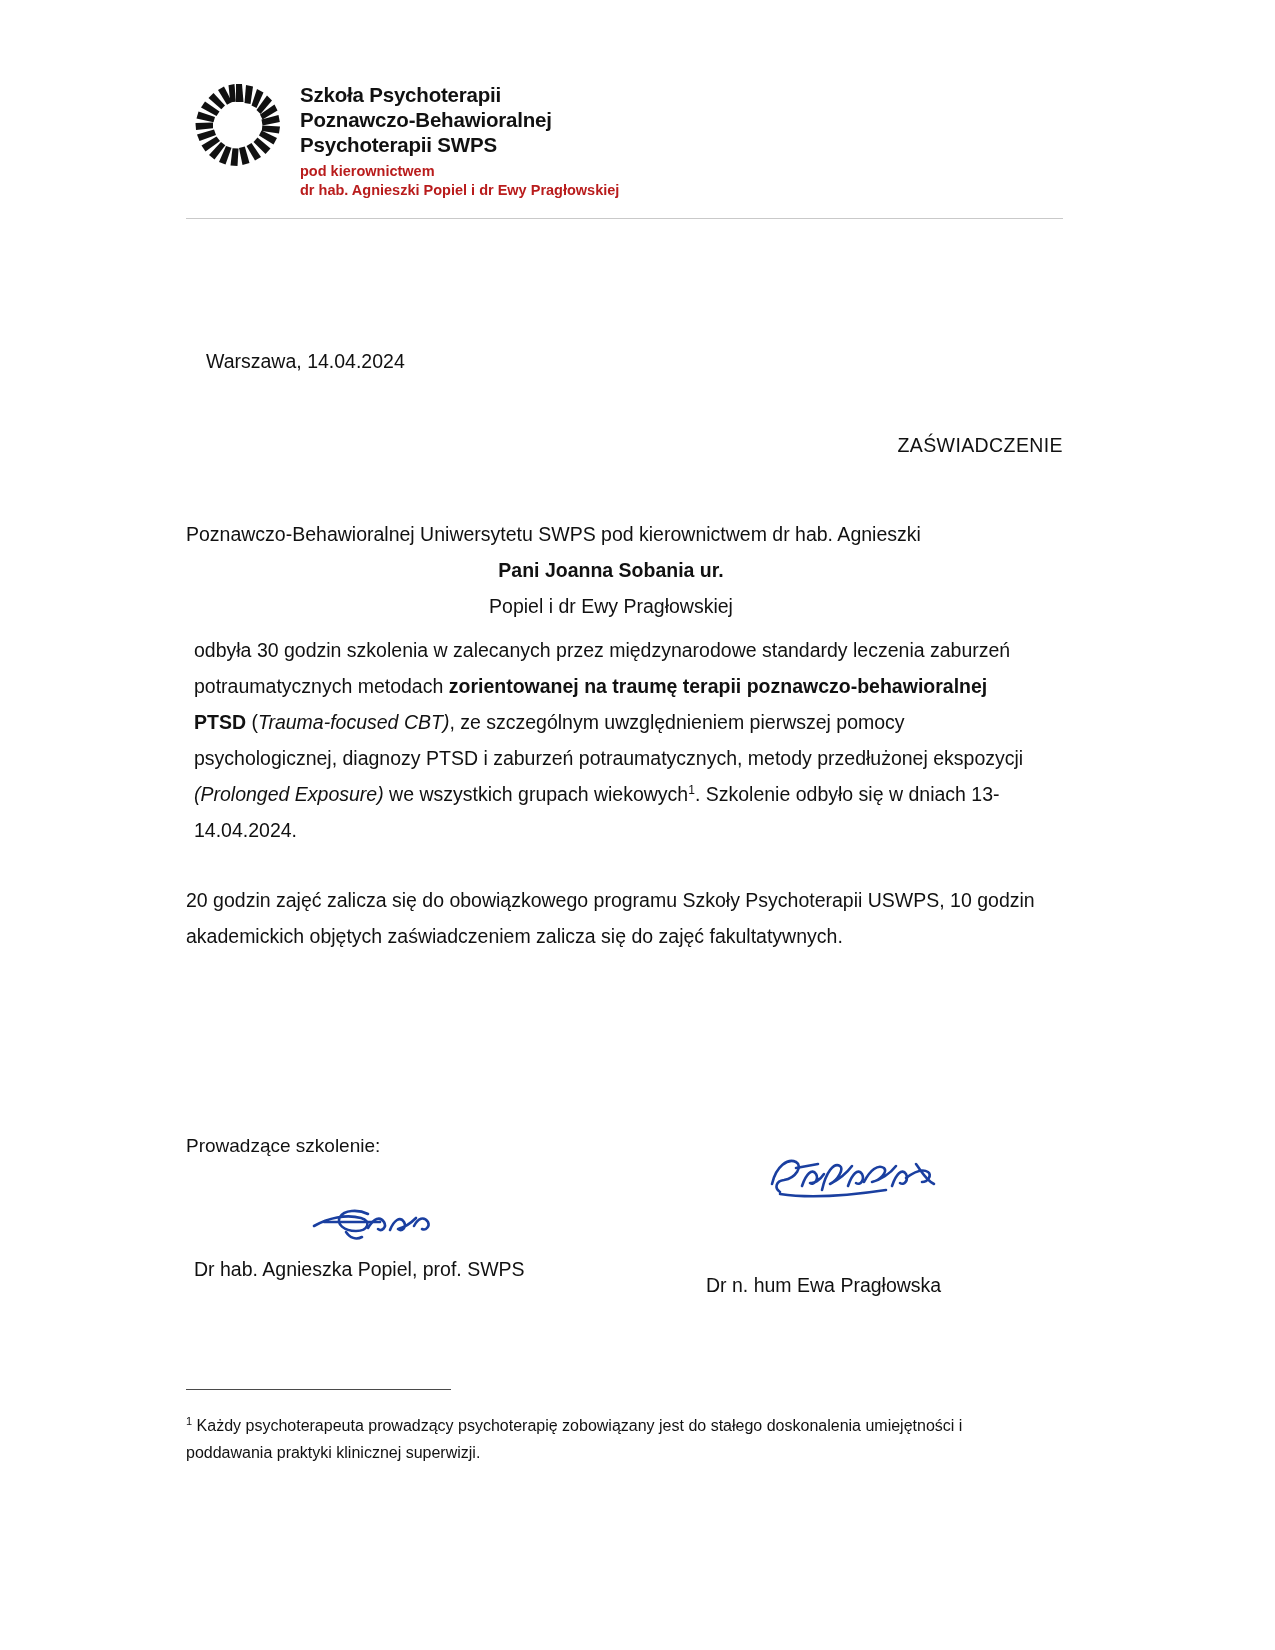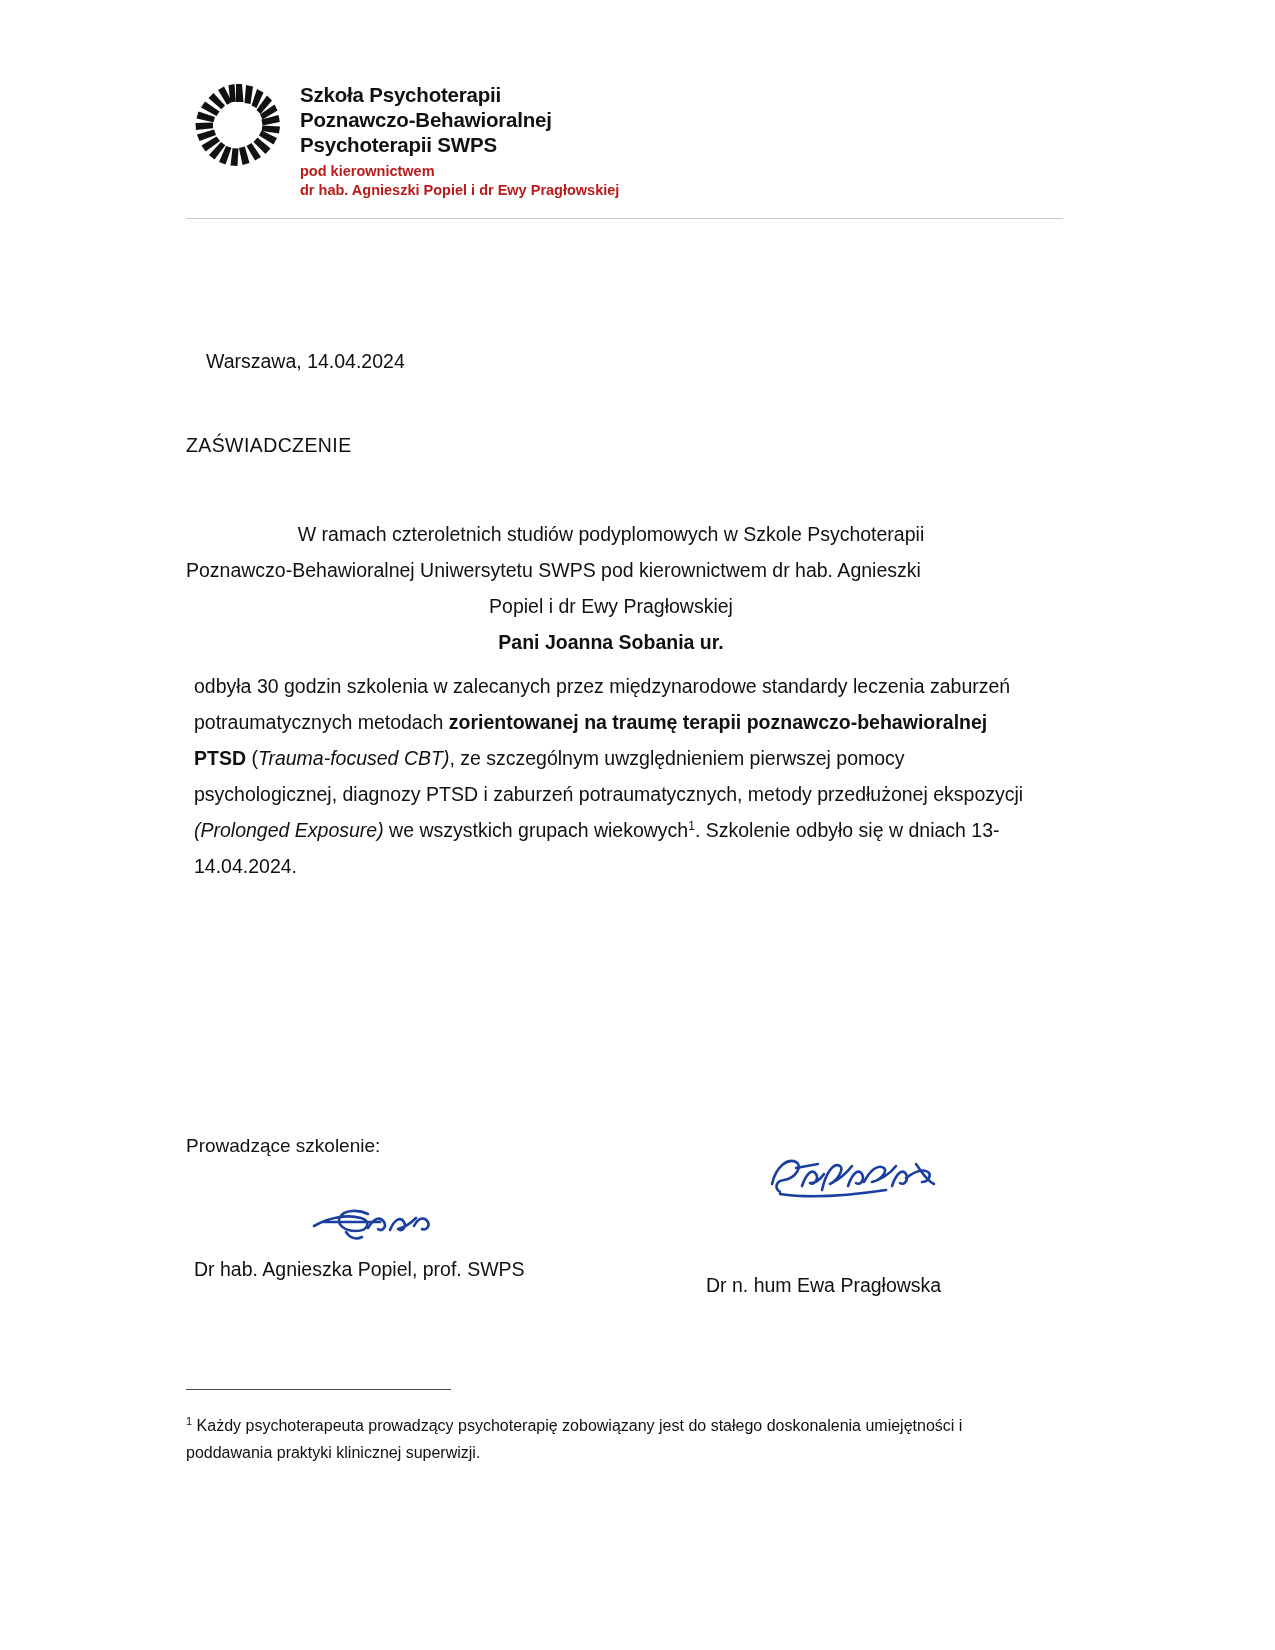--- a/index.html
+++ b/index.html
@@ -76,21 +76,21 @@
     top: 348px;
     font-size: 19.5px;
     line-height: 26px;
     margin-left: 20px;
   }
   .doc-title {
     position: absolute;
     left: 186px;
     top: 434px;
     width: 877px;
-    text-align: left;
+    text-align: right;
     font-size: 19.5px;
     letter-spacing: 0.4px;
   }
 
   .body-block {
     position: absolute;
     left: 186px;
     top: 516px;
     width: 850px;
     font-size: 19.5px;
@@ -218,31 +218,31 @@
   </div>
 
   <div class="header-rule"></div>
 
   <div class="place-date">Warszawa, 14.04.2024</div>
 
   <div class="doc-title">ZAŚWIADCZENIE</div>
 
   <div class="body-block">
 
-    <div class="para-center">W ramach czteroletnich studiów podyplomowych w Szkole Psychoterapii</div>
     <div>Poznawczo-Behawioralnej Uniwersytetu SWPS pod kierownictwem dr hab. Agnieszki</div>
+    <div class="para-center bold">Pani Joanna Sobania ur.</div>
     <div class="para-center">Popiel i dr Ewy Pragłowskiej</div>
-    <div class="para-center bold">Pani Joanna Sobania ur.</div>
 
     <p style="margin:8px">
       <span>odbyła 30 godzin szkolenia w zalecanych przez międzynarodowe standardy leczenia zaburzeń potraumatycznych metodach </span><span class="bold">zorientowanej na traumę terapii poznawczo-behawioralnej PTSD</span><span> (</span><span class="italic">Trauma-focused CBT)</span><span>, ze szczególnym uwzględnieniem pierwszej pomocy psychologicznej, diagnozy PTSD i zaburzeń potraumatycznych, metody przedłużonej ekspozycji </span><span class="italic">(Prolonged Exposure)</span><span> we wszystkich grupach wiekowych</span><sup>1</sup><span>. Szkolenie odbyło się w dniach 13-14.04.2024.</span>
     </p>
 
     <div class="spacer"></div>
 
+    <p style="margin:0">20 godzin zajęć zalicza się do obowiązkowego programu Szkoły Psychoterapii USWPS, 10 godzin akademickich objętych zaświadczeniem zalicza się do zajęć fakultatywnych.</p>
   </div>
 
   <div class="sig-intro">Prowadzące szkolenie:</div>
 
   <div class="sig-area">
     <div class="sig-left-img">
       <svg width="130" height="52" viewBox="0 0 130 52" aria-hidden="true">
         <g fill="none" stroke="#1a3fa0" stroke-width="2.6" stroke-linecap="round" stroke-linejoin="round">
           <path d="M8 28 C22 20, 40 16, 55 20 C66 23, 62 33, 50 33 C38 33, 30 26, 34 19 C38 12, 52 11, 62 16"></path>
           <path d="M18 24 L74 24"></path>

